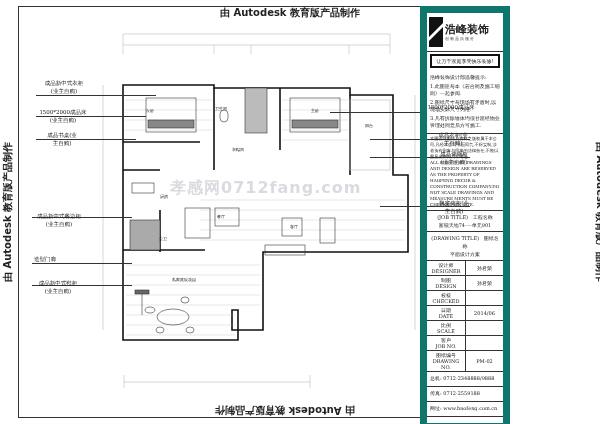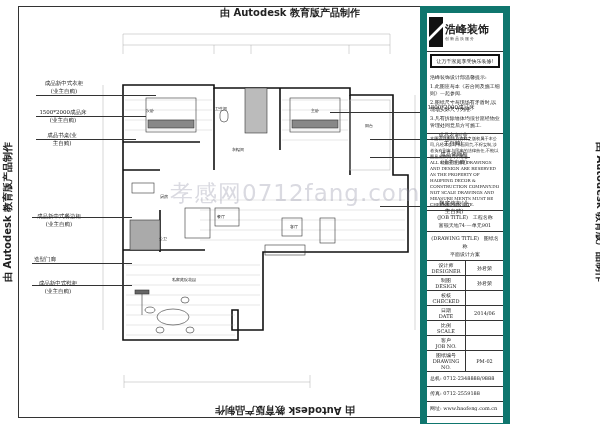--- a/index.html
+++ b/index.html
@@ -19,21 +19,21 @@
   .notes p{margin:2px 0;}
   .copyright{padding:2px 3px;line-height:6px;font-size:4.2px;border-bottom:1px solid #333;}
   .row{display:flex;border-bottom:1px solid #333;min-height:14px;align-items:center;}
   .row .k{width:38px;text-align:center;border-right:1px solid #333;line-height:6px;padding:1px 0;}
   .row .v{flex:1;text-align:center;}
   .block{border-bottom:1px solid #333;padding:2px 3px;text-align:center;line-height:8px;}
   .contact{border-bottom:1px solid #333;padding:3px;height:8px;}
   .plan{position:absolute;left:90px;top:30px;width:330px;height:360px;}
   .label{position:absolute;font-family:"DejaVu Serif",serif;font-size:5.5px;line-height:8px;text-align:center;}
   .lead{position:absolute;height:1px;background:#333;}
-  .watermark{position:absolute;left:170px;top:178px;font-size:23px;color:rgba(150,150,170,0.35);font-weight:normal;letter-spacing:1px;}
+  .watermark{position:absolute;left:170px;top:178px;font-size:16px;color:rgba(150,150,170,0.35);font-weight:bold;letter-spacing:1px;}
 </style>
 </head>
 <body>
 
 <div class="frame"></div>
 <div class="wm-top">由 Autodesk 教育版产品制作</div>
 <div class="wm-bottom">由 Autodesk 教育版产品制作</div>
 <div class="wm-left">由 Autodesk 教育版产品制作</div>
 <div class="wm-right">由 Autodesk 教育版产品制作</div>
 

